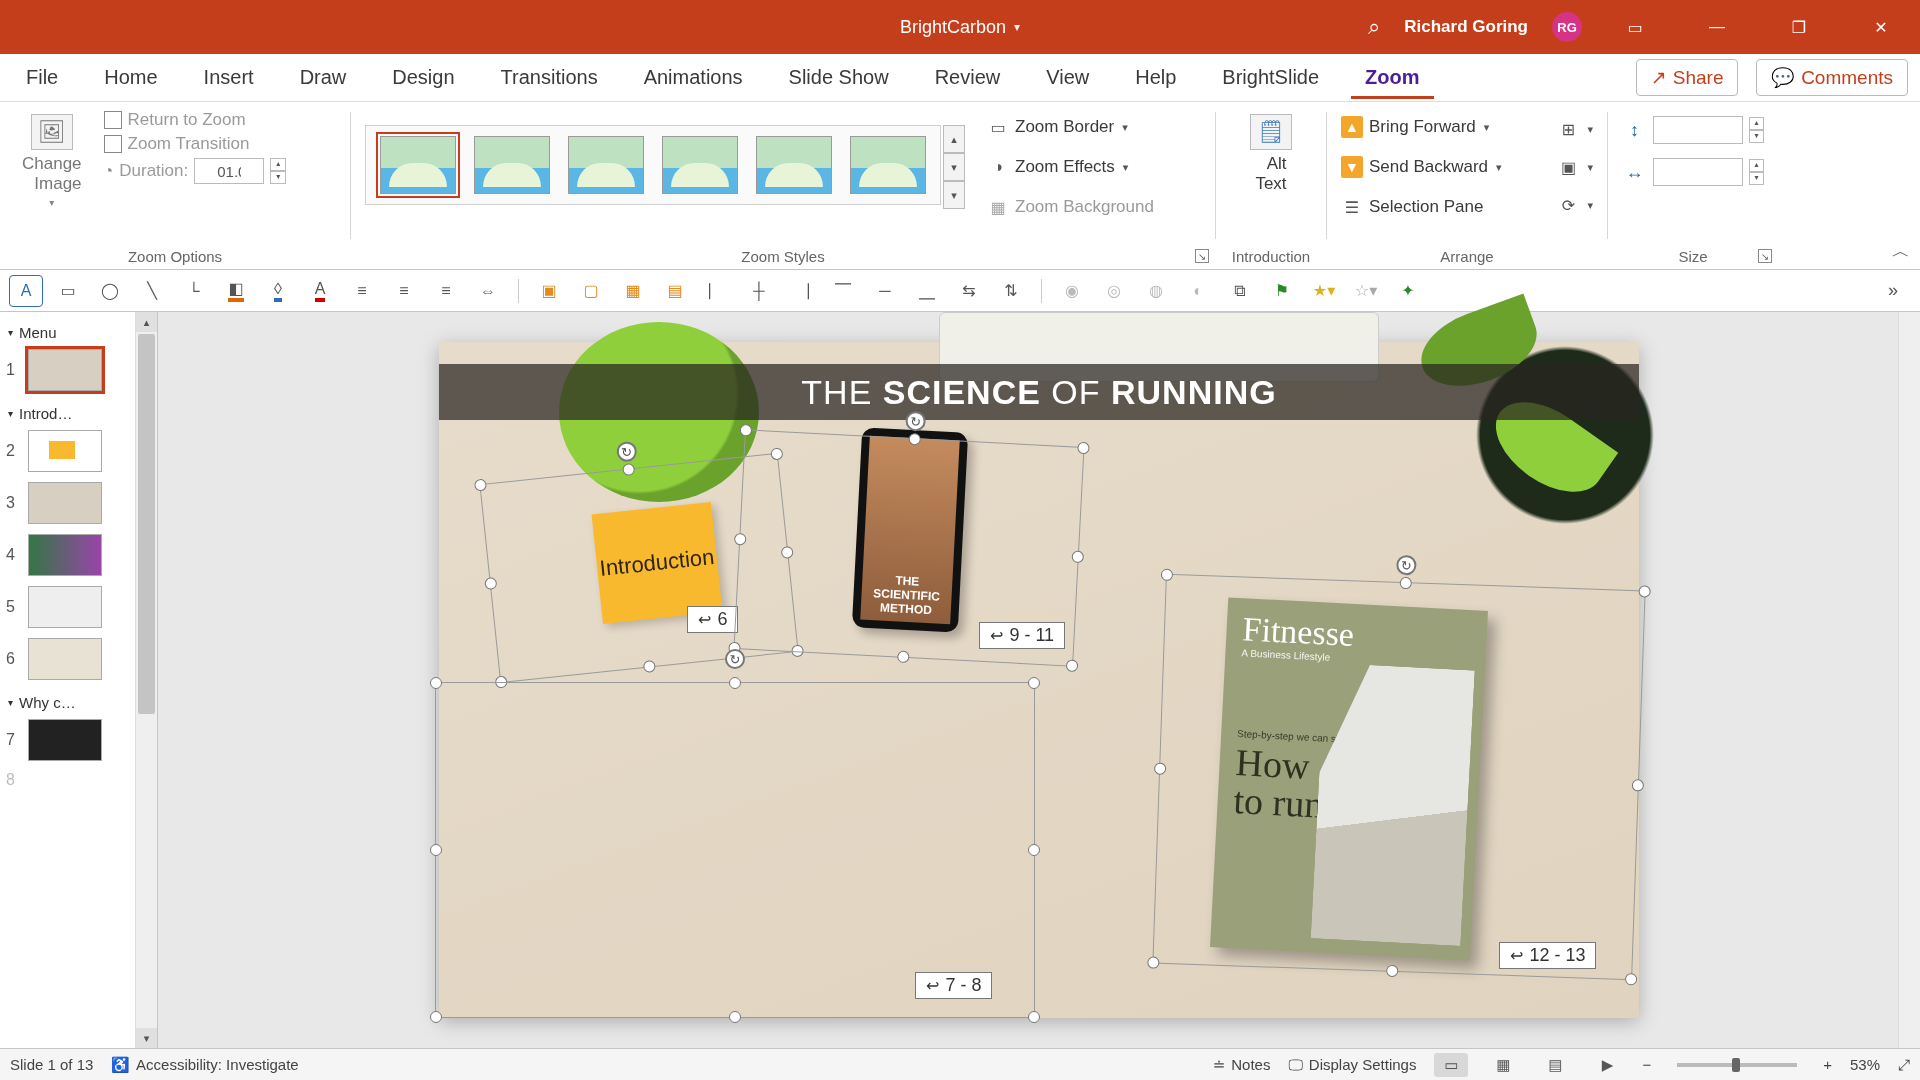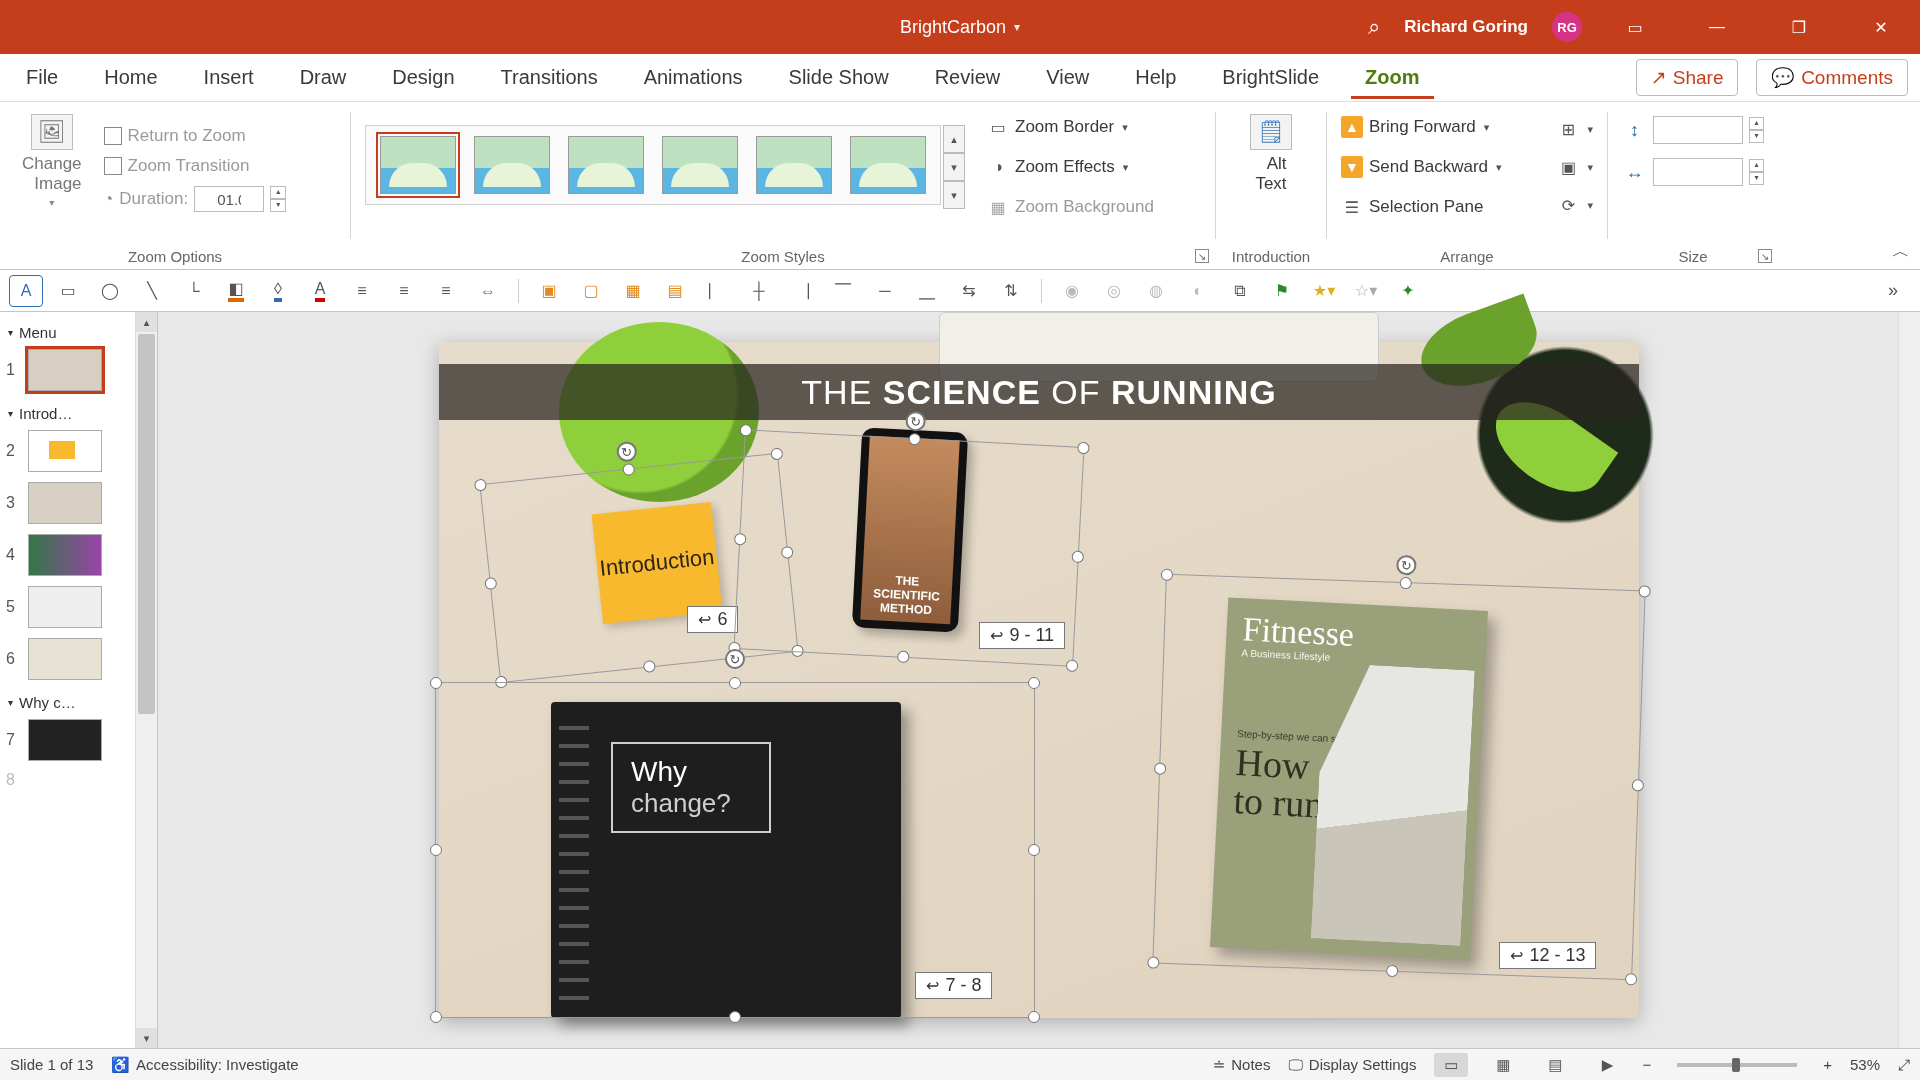--- a/index.html
+++ b/index.html
@@ -11,21 +11,21 @@
 .titlebar .doc-title .caret { font-size: 12px; opacity: .9; }
 .titlebar .right { margin-left: auto; display: flex; align-items: center; gap: 24px; padding-right: 10px; }
 .titlebar .winbtn { width: 58px; height: 54px; display: flex; align-items: center; justify-content: center; font-size: 16px; }
 .titlebar .search-ico { font-size: 22px; }
 .avatar { width: 30px; height: 30px; border-radius: 50%; background: #d63384; color: #fff; display: flex; align-items: center; justify-content: center; font-size: 13px; font-weight: 600; }
 .username { font-size: 17px; font-weight: bold; }
 
 
 .ribbon-tabs { height: 48px; background: #fff; display: flex; align-items: center; padding: 0 12px; gap: 18px; border-bottom: 1px solid #ddd; }
 .ribbon-tabs .tab { padding: 10px 14px; font-size: 20px; color: #3a3a3a; cursor: pointer; }
-.ribbon-tabs .tab.active { color: #4d7c0f; border-bottom: 3px solid #c43e1c; padding-bottom: 7px; font-weight: 600; }
+.ribbon-tabs .tab.active { color: #4c1d95; border-bottom: 3px solid #c43e1c; padding-bottom: 7px; font-weight: 600; }
 .ribbon-tabs .spacer { flex: 1; }
 .ribbon-tabs .share, .ribbon-tabs .comments { border: 1px solid #bbb; border-radius: 4px; padding: 6px 14px; font-size: 19px; color: #c43e1c; display: flex; align-items: center; gap: 6px; }
 
 
 .ribbon { height: 168px; background: #fff; border-bottom: 1px solid #c5c5c5; display: flex; position: relative; }
 .rgroup { border-right: 0; padding: 8px 14px 4px; display: flex; flex-direction: column; position: relative; }
 .rgroup .glabel { position: absolute; bottom: 4px; left: 0; right: 0; text-align: center; font-size: 15px; color: #666; }
 .rgroup .launcher { position: absolute; bottom: 6px; right: 6px; width: 14px; height: 14px; border: 1px solid #888; font-size: 10px; display:flex; align-items:center; justify-content:center; color:#666; }
 .sep { width: 1px; background: #d6d6d6; margin: 10px 0 30px; }
 .collapse-ribbon { position: absolute; right: 10px; bottom: 6px; font-size: 18px; color: #666; }
@@ -184,21 +184,21 @@
 <div class="ribbon">
 
   <div class="rgroup" style="width:350px">
     <div class="row" style="align-items:flex-start; gap:14px">
       <div class="big-btn">
         <div class="ico">🖼</div>
         <div class="txt" style="white-space:pre-line">Change
 Image</div>
         <span style="font-size:10px;color:#888">▾</span>
       </div>
-      <div class="stack" style="gap:10px; margin-top:16px">
+      <div class="stack" style="gap:4px; margin-top:0">
         <div class="row">
             <span class="check"></span>
             <span class="lbl off">Return to Zoom</span>
           </div>
         <div class="row">
             <span class="check"></span>
             <span class="lbl off">Zoom Transition</span>
           </div>
         <div class="row">
           <span style="color:#888">◔</span>
@@ -444,26 +444,20 @@
         </div>
 
       <div class="phone">
         <div class="screen">
           <span>THE</span>
           <span>SCIENTIFIC</span>
           <span>METHOD</span>
         </div>
       </div>
 
-      <div class="notebook">
-        <div class="frame">
-          <div class="l1">Why</div>
-          <div class="l2">change?</div>
-        </div>
-      </div>
 
       <div class="mag">
         <div class="mast">Fitnesse</div>
         <div class="sub">A Business Lifestyle</div>
         <div class="kick">Step-by-step we can show you</div>
         <div class="head" style="white-space:pre-line">How
 to run</div>
         <div class="runner"></div>
       </div>
 

